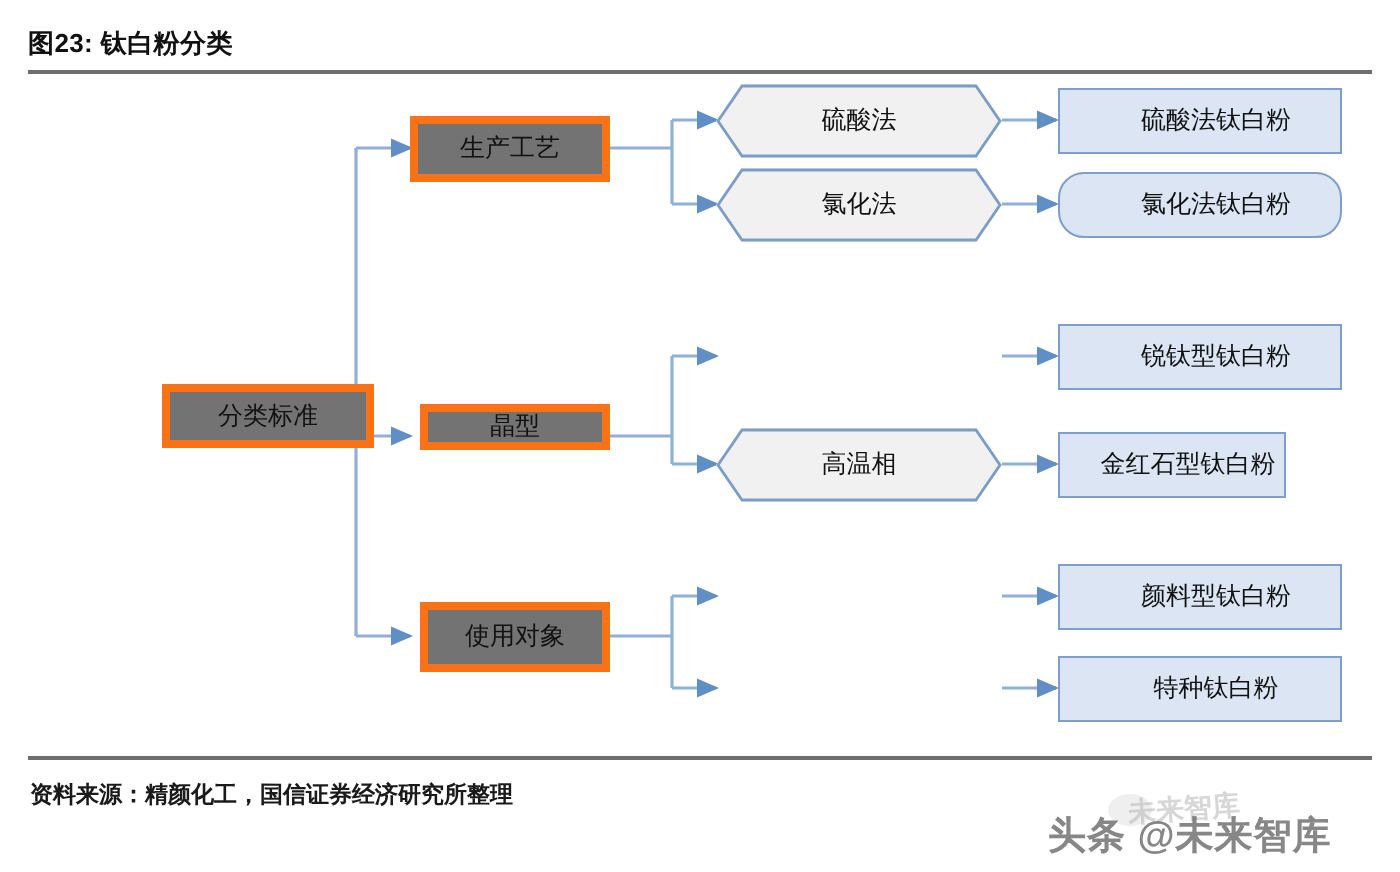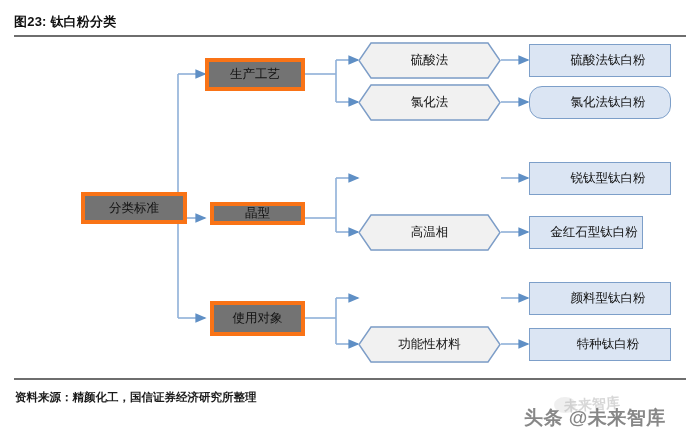--- a/index.html
+++ b/index.html
@@ -244,28 +244,20 @@
   <div class="hex-wrap" style="left:358px; top:178px; width:143px; height:37px;">
     <div class="node hex" style="left:0; top:0; width:143px; height:37px;">
       <span class="node-label">高温相</span>
     </div>
     <svg class="hex-outline" viewBox="0 0 143 37" preserveAspectRatio="none">
       <polygon points="13,1 130,1 142,18.5 130,36 13,36 1,18.5" fill="none" stroke="#7c9dc8" stroke-width="1.4"></polygon>
     </svg>
   </div>
 
 
-  <div class="hex-wrap" style="left:358px; top:290px; width:143px; height:37px;">
-    <div class="node hex" style="left:0; top:0; width:143px; height:37px;">
-      <span class="node-label">功能性材料</span>
-    </div>
-    <svg class="hex-outline" viewBox="0 0 143 37" preserveAspectRatio="none">
-      <polygon points="13,1 130,1 142,18.5 130,36 13,36 1,18.5" fill="none" stroke="#7c9dc8" stroke-width="1.4"></polygon>
-    </svg>
-  </div>
 
   <div class="node rect out" style="left:529px; top:8px; width:142px; height:33px;">
     <span class="node-label">硫酸法钛白粉</span>
   </div>
 
   <div class="node rect out" style="left:529px; top:50px; width:142px; height:33px;border-radius:13px;">
     <span class="node-label">氯化法钛白粉</span>
   </div>
 
   <div class="node rect out" style="left:529px; top:126px; width:142px; height:33px;">

